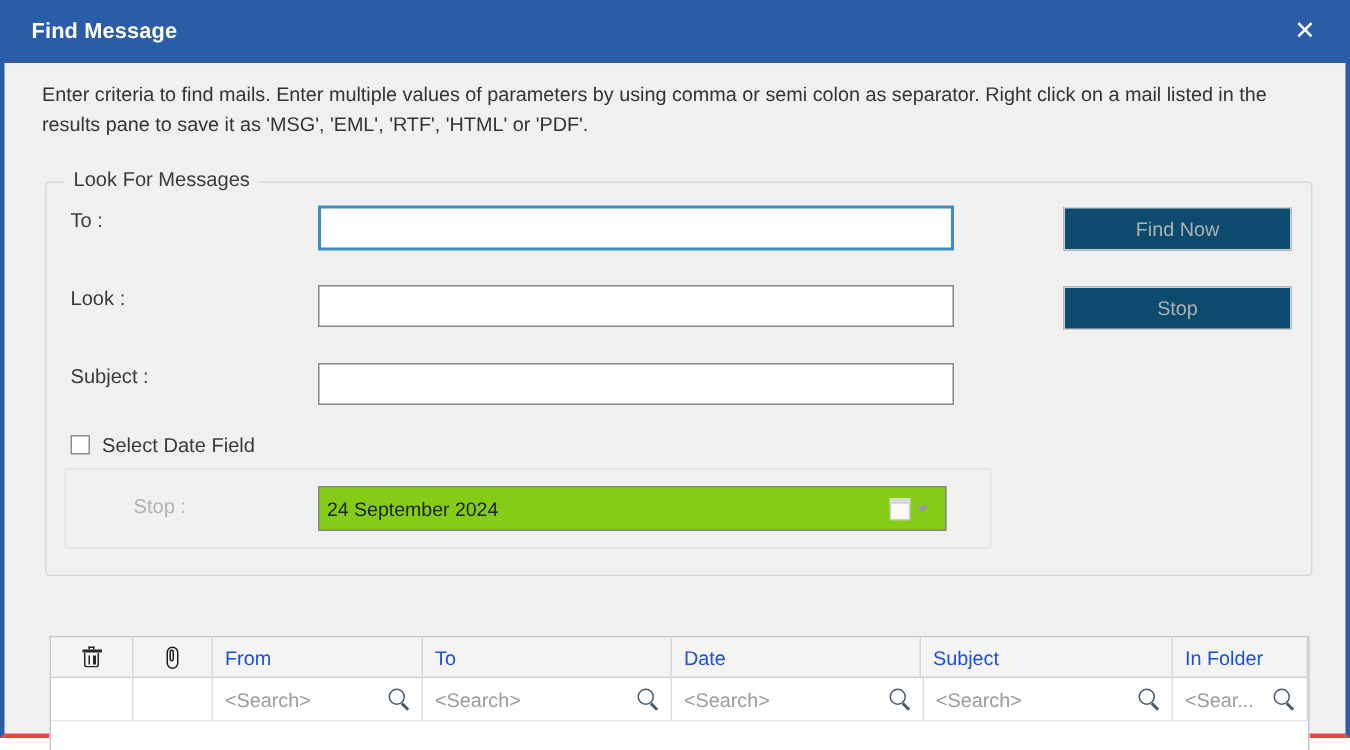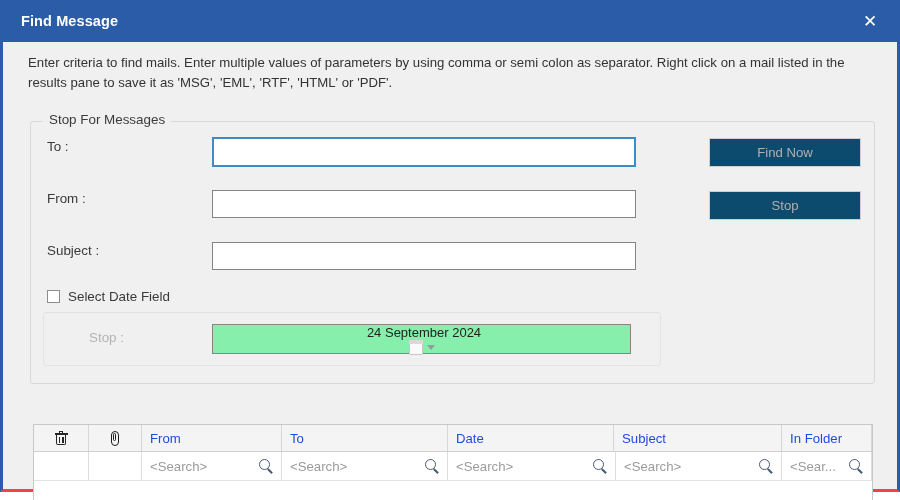--- a/index.html
+++ b/index.html
@@ -152,23 +152,23 @@
   #date-label {
     position: absolute;
     left: 86px; top: 330px;
     font-size: 13.4px;
     color: #b3b3b3;
   }
   .date-input-wrap {
     position: absolute;
     left: 209px; top: 324px;
     width: 419px; height: 30px;
-    background: #86efac;
+    background: #84cc16;
     border: 1px solid #858585;
-    display: flex; align-items: center; flex-direction: column;
+    display: flex; align-items: center;
   }
   .date-value {
     flex: 1 1 auto;
     padding-left: 5px;
     font-size: 13px;
     color: #222222;
     white-space: nowrap;
   }
   .date-dropdown {
     width: 48px; height: 100%;
@@ -336,27 +336,27 @@
 <div class="window">
 
   <div class="titlebar">
     <div class="titlebar-text">Find Message</div>
     <div class="close-btn">✕</div>
   </div>
 
   <div class="description">Enter criteria to find mails. Enter multiple values of parameters by using comma or semi colon as separator. Right click on a mail listed in the results pane to save it as 'MSG', 'EML', 'RTF', 'HTML' or 'PDF'.</div>
 
   <div class="groupbox">
-    <div class="groupbox-legend">Stop For Messages</div>
+    <div class="groupbox-legend">Look For Messages</div>
   </div>
 
   <div class="field-label" id="to-label">To :</div>
   <input class="text-input focused" id="to-input" type="text" value="" style="">
 
-  <div class="field-label" id="from-label">From :</div>
+  <div class="field-label" id="from-label">Look :</div>
   <input class="text-input" id="from-input" type="text" value="" style="">
 
   <div class="field-label" id="subj-label">Subject :</div>
   <input class="text-input" id="subj-input" type="text" value="" style="">
 
   <div class="dlg-button" id="find-now-btn">Find Now</div>
   <div class="dlg-button" id="stop-btn">Stop</div>
 
   <div class="checkbox-row">
     <div class="checkbox-box"></div>

